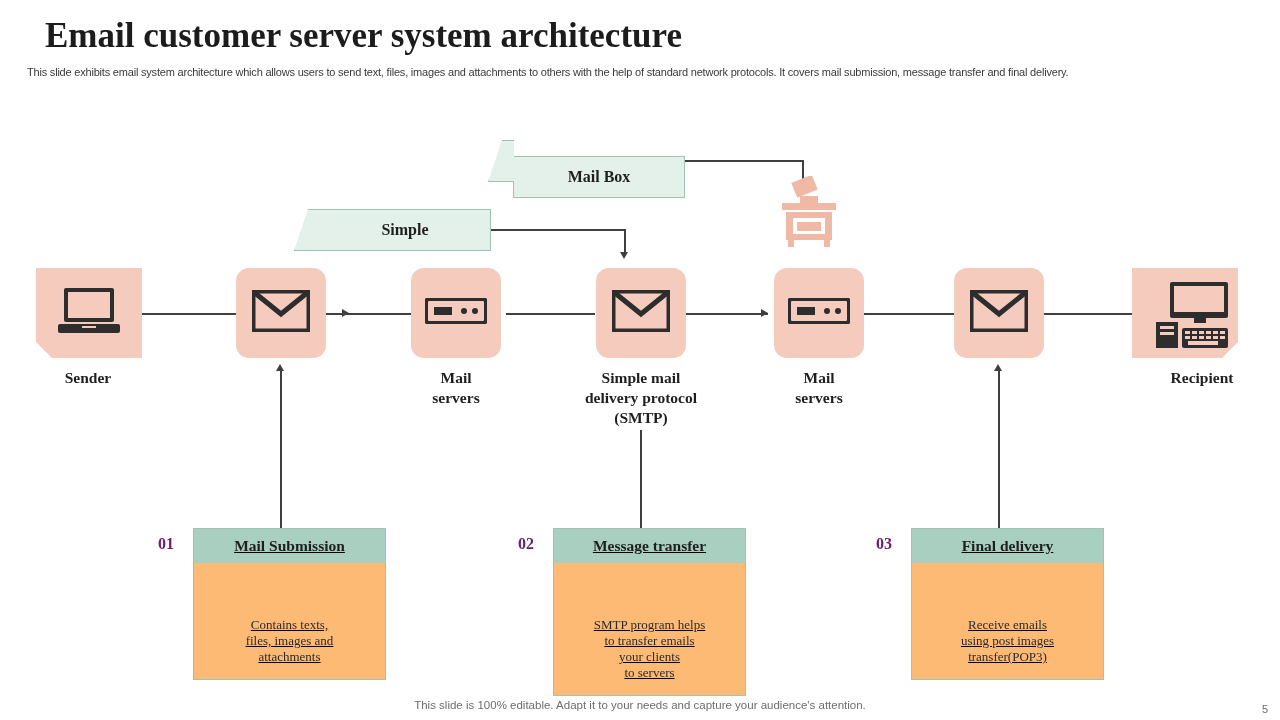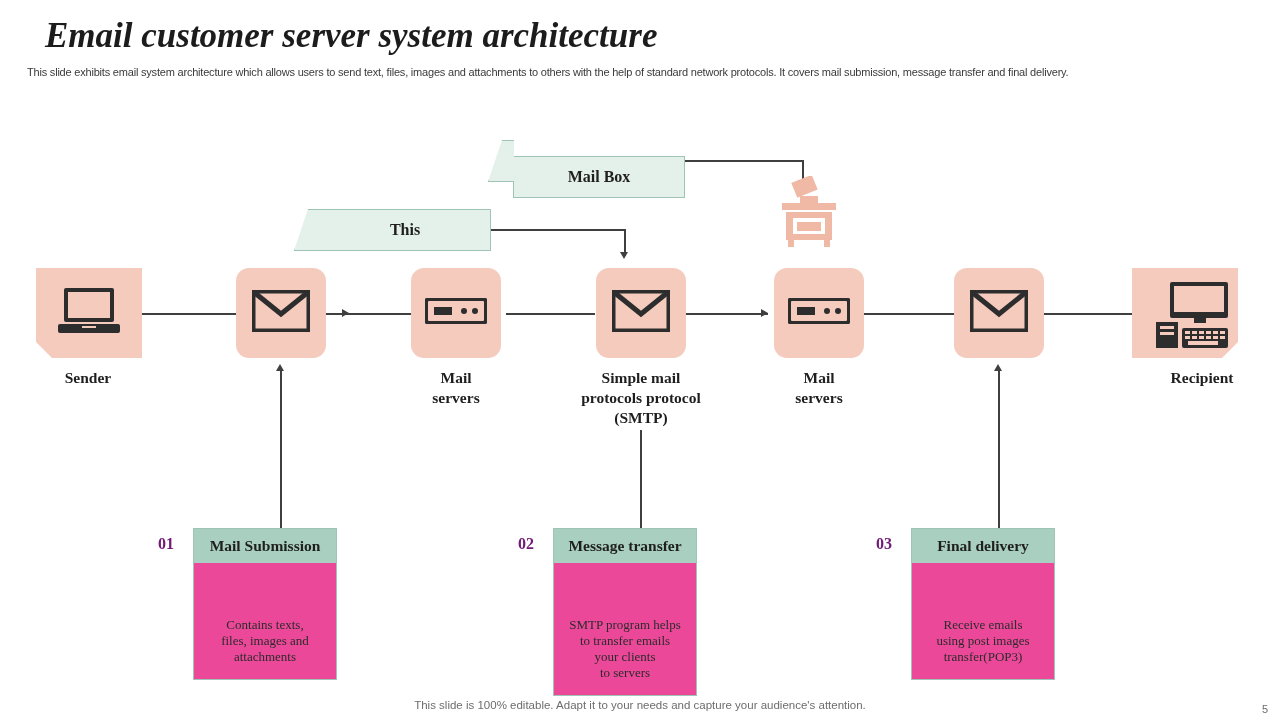--- a/index.html
+++ b/index.html
@@ -20,21 +20,20 @@
     width: 1280px;
     height: 720px;
   }
   
   .title-bar {
     position: absolute;
     left: 26px;
     top: 14px;
     display: flex;
     align-items: center;
-    font-style: italic;
   }
   .title-rule {
     width: 5px;
     background: #2b2b2b;
     margin-right: 14px;
   }
   .title-text {
     font-family: "Liberation Serif", serif;
     font-weight: bold;
     font-size: 35px;
@@ -140,24 +139,25 @@
     justify-content: center;
     font-family: "Liberation Serif", serif;
     font-weight: bold;
     font-size: 16px;
     color: #1f1f1f;
     margin-left: -1px;
   }
   
   .card {
     position: absolute;
-    width: 144px;
+    width: 193px;
     border: 1.2px solid #9fc3b4;
     box-sizing: border-box;
-    background: #ec4899;
+    background: #fdba74;
+    text-decoration: underline;
   }
   .card-head {
     background: #a8cfc0;
     height: 34px;
     display: flex;
     align-items: center;
     justify-content: center;
     font-family: "Liberation Serif", serif;
     font-weight: bold;
     font-size: 15.5px;
@@ -247,21 +247,21 @@
       <rect x="15" y="42" width="32" height="16" fill="#ffffff"></rect>
       <rect x="19" y="46" width="24" height="9" fill="#f0b9a6"></rect>
 
       <rect x="10" y="64" width="6" height="7" fill="#f0b9a6"></rect>
       <rect x="46" y="64" width="6" height="7" fill="#f0b9a6"></rect>
     </svg>
   </div>
 
   <div class="banner" style="left:294px; top:209px;">
     <div class="banner-tail"></div>
-    <div class="banner-body" style="width:172px;">This</div>
+    <div class="banner-body" style="width:172px;">Simple</div>
   </div>
 
   <div class="line hline" style="left:491px; top:229px; width:134px;"></div>
   <div class="line vline" style="left:624px; top:229px; height:27px;"></div>
   <div class="arrow-d" style="left:620px; top:252px;"></div>
 
   <div class="cut-tile cut-left" style="left:36px; top:268px;">
     <div class="abs" style="left:22px; top:18px;">
       <svg width="62" height="52" viewBox="0 0 62 52">
         <rect x="6" y="2" width="50" height="34" rx="2" fill="#2d2d2d"></rect>
@@ -303,21 +303,21 @@
   <div class="tile" style="left:596px; top:268px;">
     <div>
       <svg width="58" height="42" viewBox="0 0 58 42">
         <rect x="1" y="1" width="56" height="40" fill="none" stroke="#2d2d2d" stroke-width="5"></rect>
         <path d="M3 3 L29 24 L55 3" fill="none" stroke="#2d2d2d" stroke-width="5"></path>
       </svg>
     </div>
   </div>
   <div class="node-label" style="left:551px; top:368px; width:180px;">
     <div>Simple mail</div>
-    <div>protocols protocol</div>
+    <div>delivery protocol</div>
     <div>(SMTP)</div>
   </div>
 
   <div class="line vline" style="left:640px; top:430px; height:100px;"></div>
 
   <div class="tile" style="left:774px; top:268px;">
     <div>
       <svg width="62" height="26" viewBox="0 0 62 26">
         <rect x="1" y="1" width="60" height="24" rx="3" fill="none" stroke="#2d2d2d" stroke-width="4"></rect>
         <rect x="9" y="9" width="18" height="8" fill="#2d2d2d"></rect>

